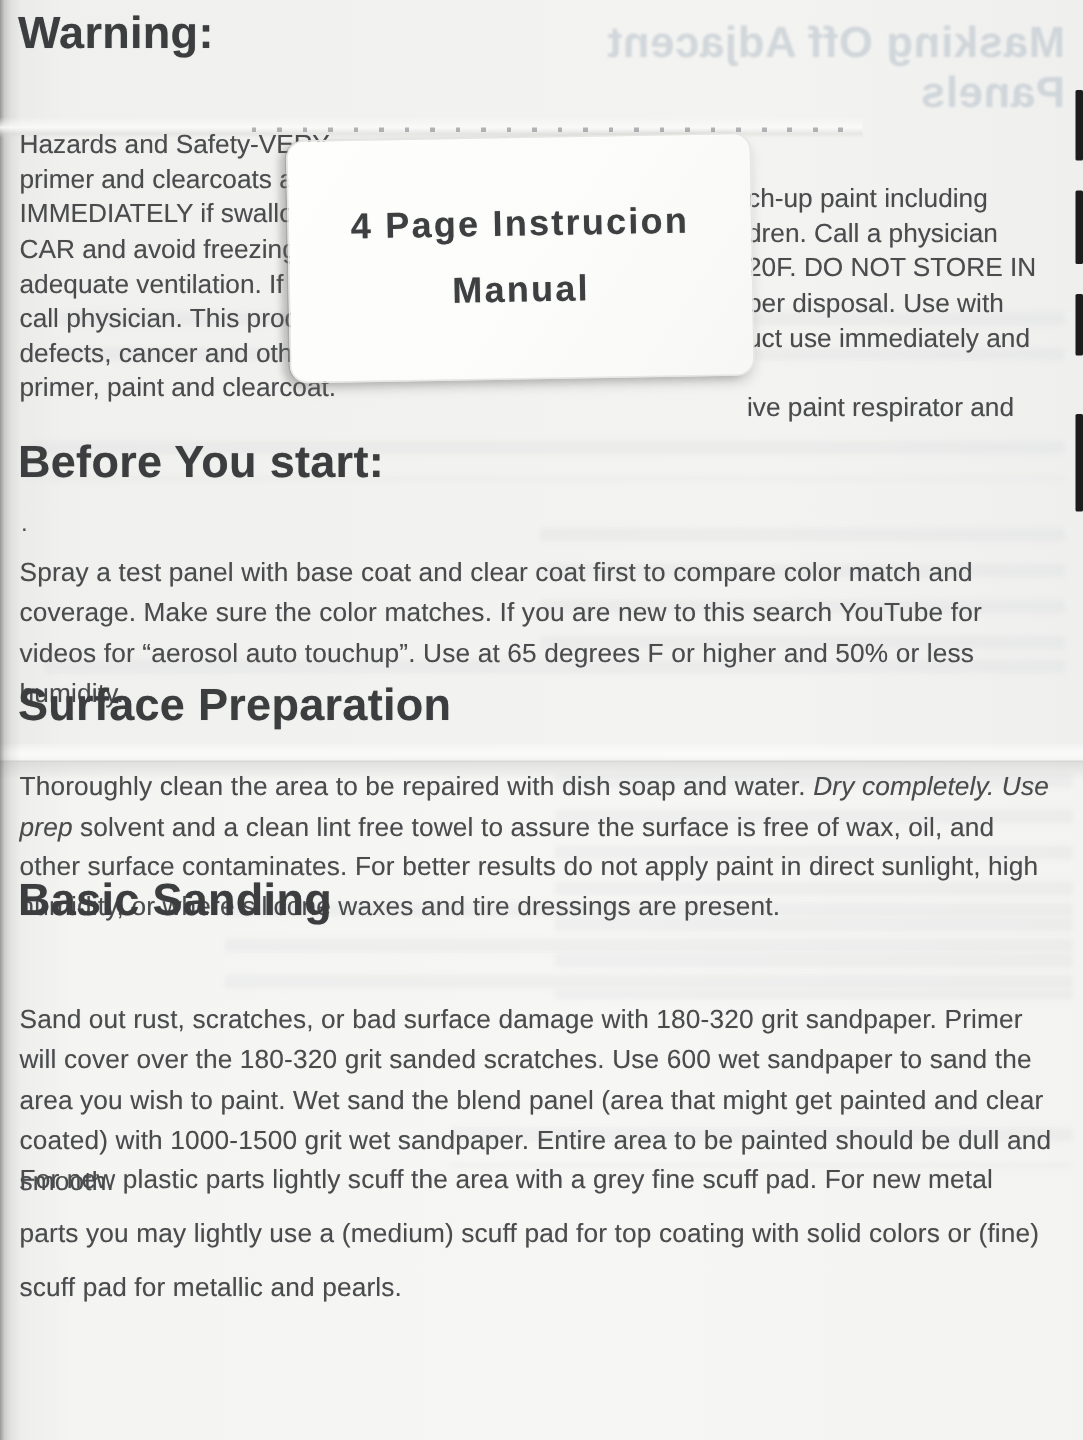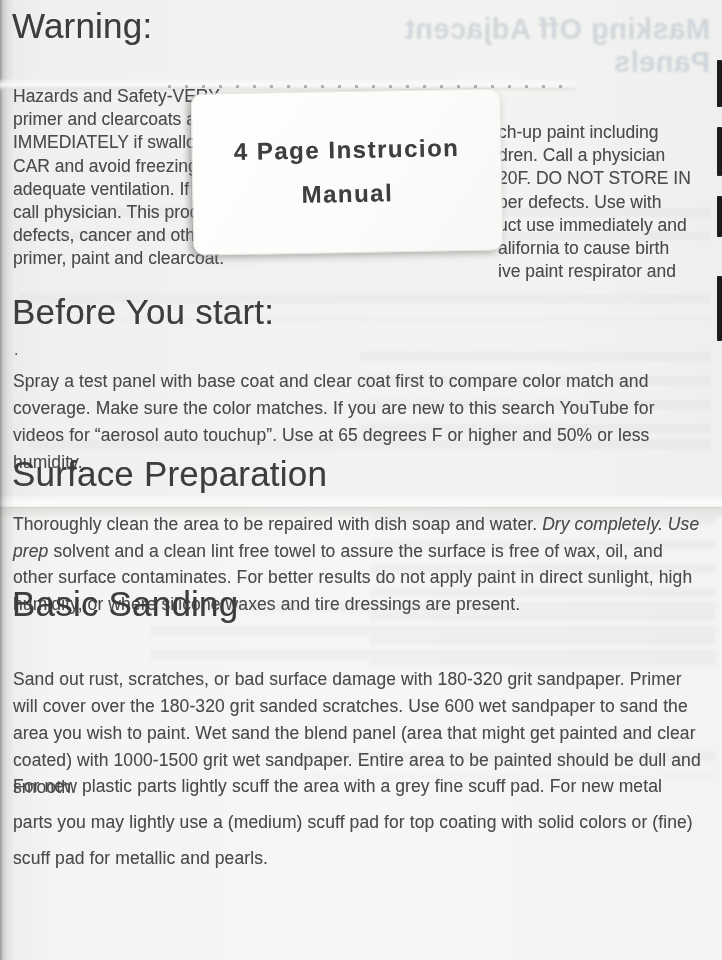--- a/index.html
+++ b/index.html
@@ -53,21 +53,21 @@
     text-align:left;
   }
   .ghost-block{
     position:absolute;pointer-events:none;
     background:repeating-linear-gradient(180deg,rgba(176,184,192,.22) 0 9px,rgba(176,184,192,0) 9px 24px);
     filter:blur(1.6px);opacity:.55;
   }
   
   .h1{
     position:absolute;left:12px;
-    font-size:35px;font-weight:400;color:#3c3d3f;
+    font-size:30px;font-weight:700;color:#3c3d3f;
     letter-spacing:.2px;
     text-shadow:0 0 .6px rgba(60,60,60,.4);
     white-space:nowrap;
   }
   .body-text{
     position:absolute;left:13px;width:692px;
     font-size:17.5px;color:#4a4b4d;
     text-shadow:0 0 .5px rgba(74,75,77,.35);
     letter-spacing:.1px;
   }
@@ -132,29 +132,28 @@
     <div class="warn-row">
       <span class="warn-left">primer and clearcoats ar</span>
       <span class="warn-right">dren. Call a physician</span>
     </div>
     <div class="warn-row">
       <span class="warn-left">IMMEDIATELY if swallow</span>
       <span class="warn-right">20F. DO NOT STORE IN</span>
     </div>
     <div class="warn-row">
       <span class="warn-left">CAR and avoid freezing.</span>
-      <span class="warn-right">per defects. Use with</span>
+      <span class="warn-right">per disposal. Use with</span>
     </div>
     <div class="warn-row">
       <span class="warn-left">adequate ventilation. If</span>
       <span class="warn-right">uct use immediately and</span>
     </div>
     <div class="warn-row">
       <span class="warn-left">call physician. This produ</span>
-      <span class="warn-right">alifornia to cause birth</span>
     </div>
     <div class="warn-row">
       <span class="warn-left">defects, cancer and othe</span>
       <span class="warn-right">ive paint respirator and</span>
     </div>
     <div class="warn-row">
       <span class="warn-left">primer, paint and clearcoat.</span>
     </div>
   </div>
 

